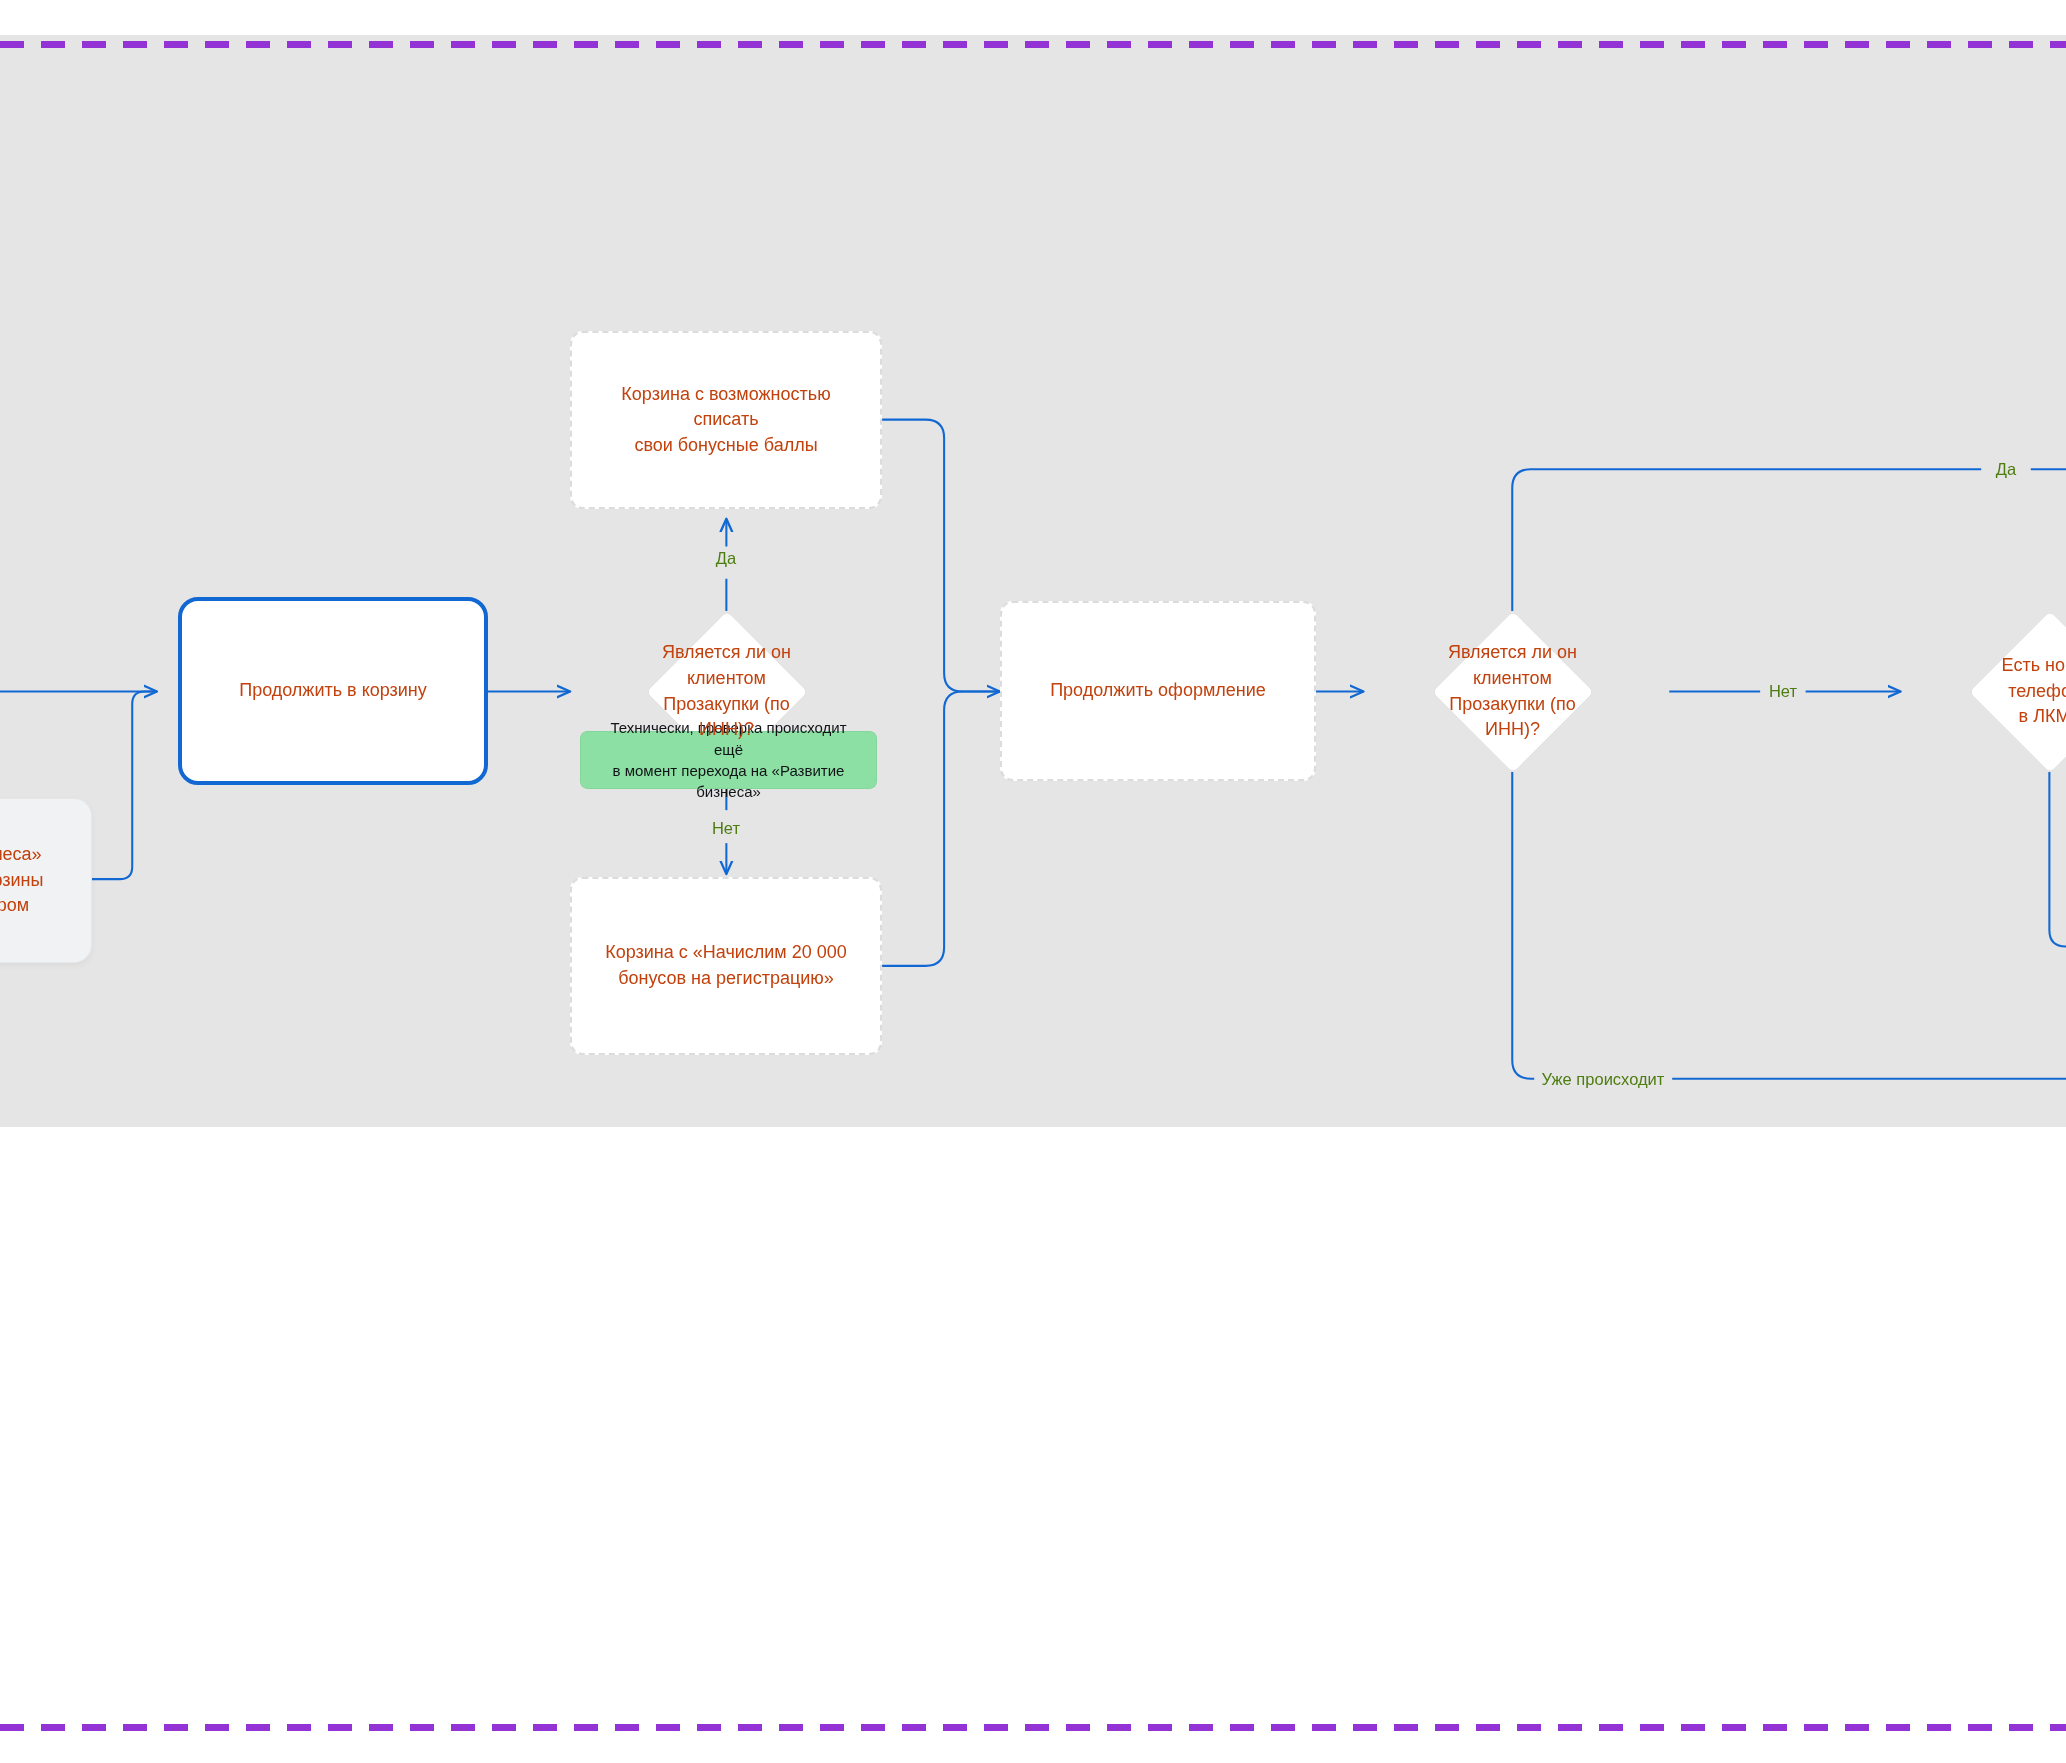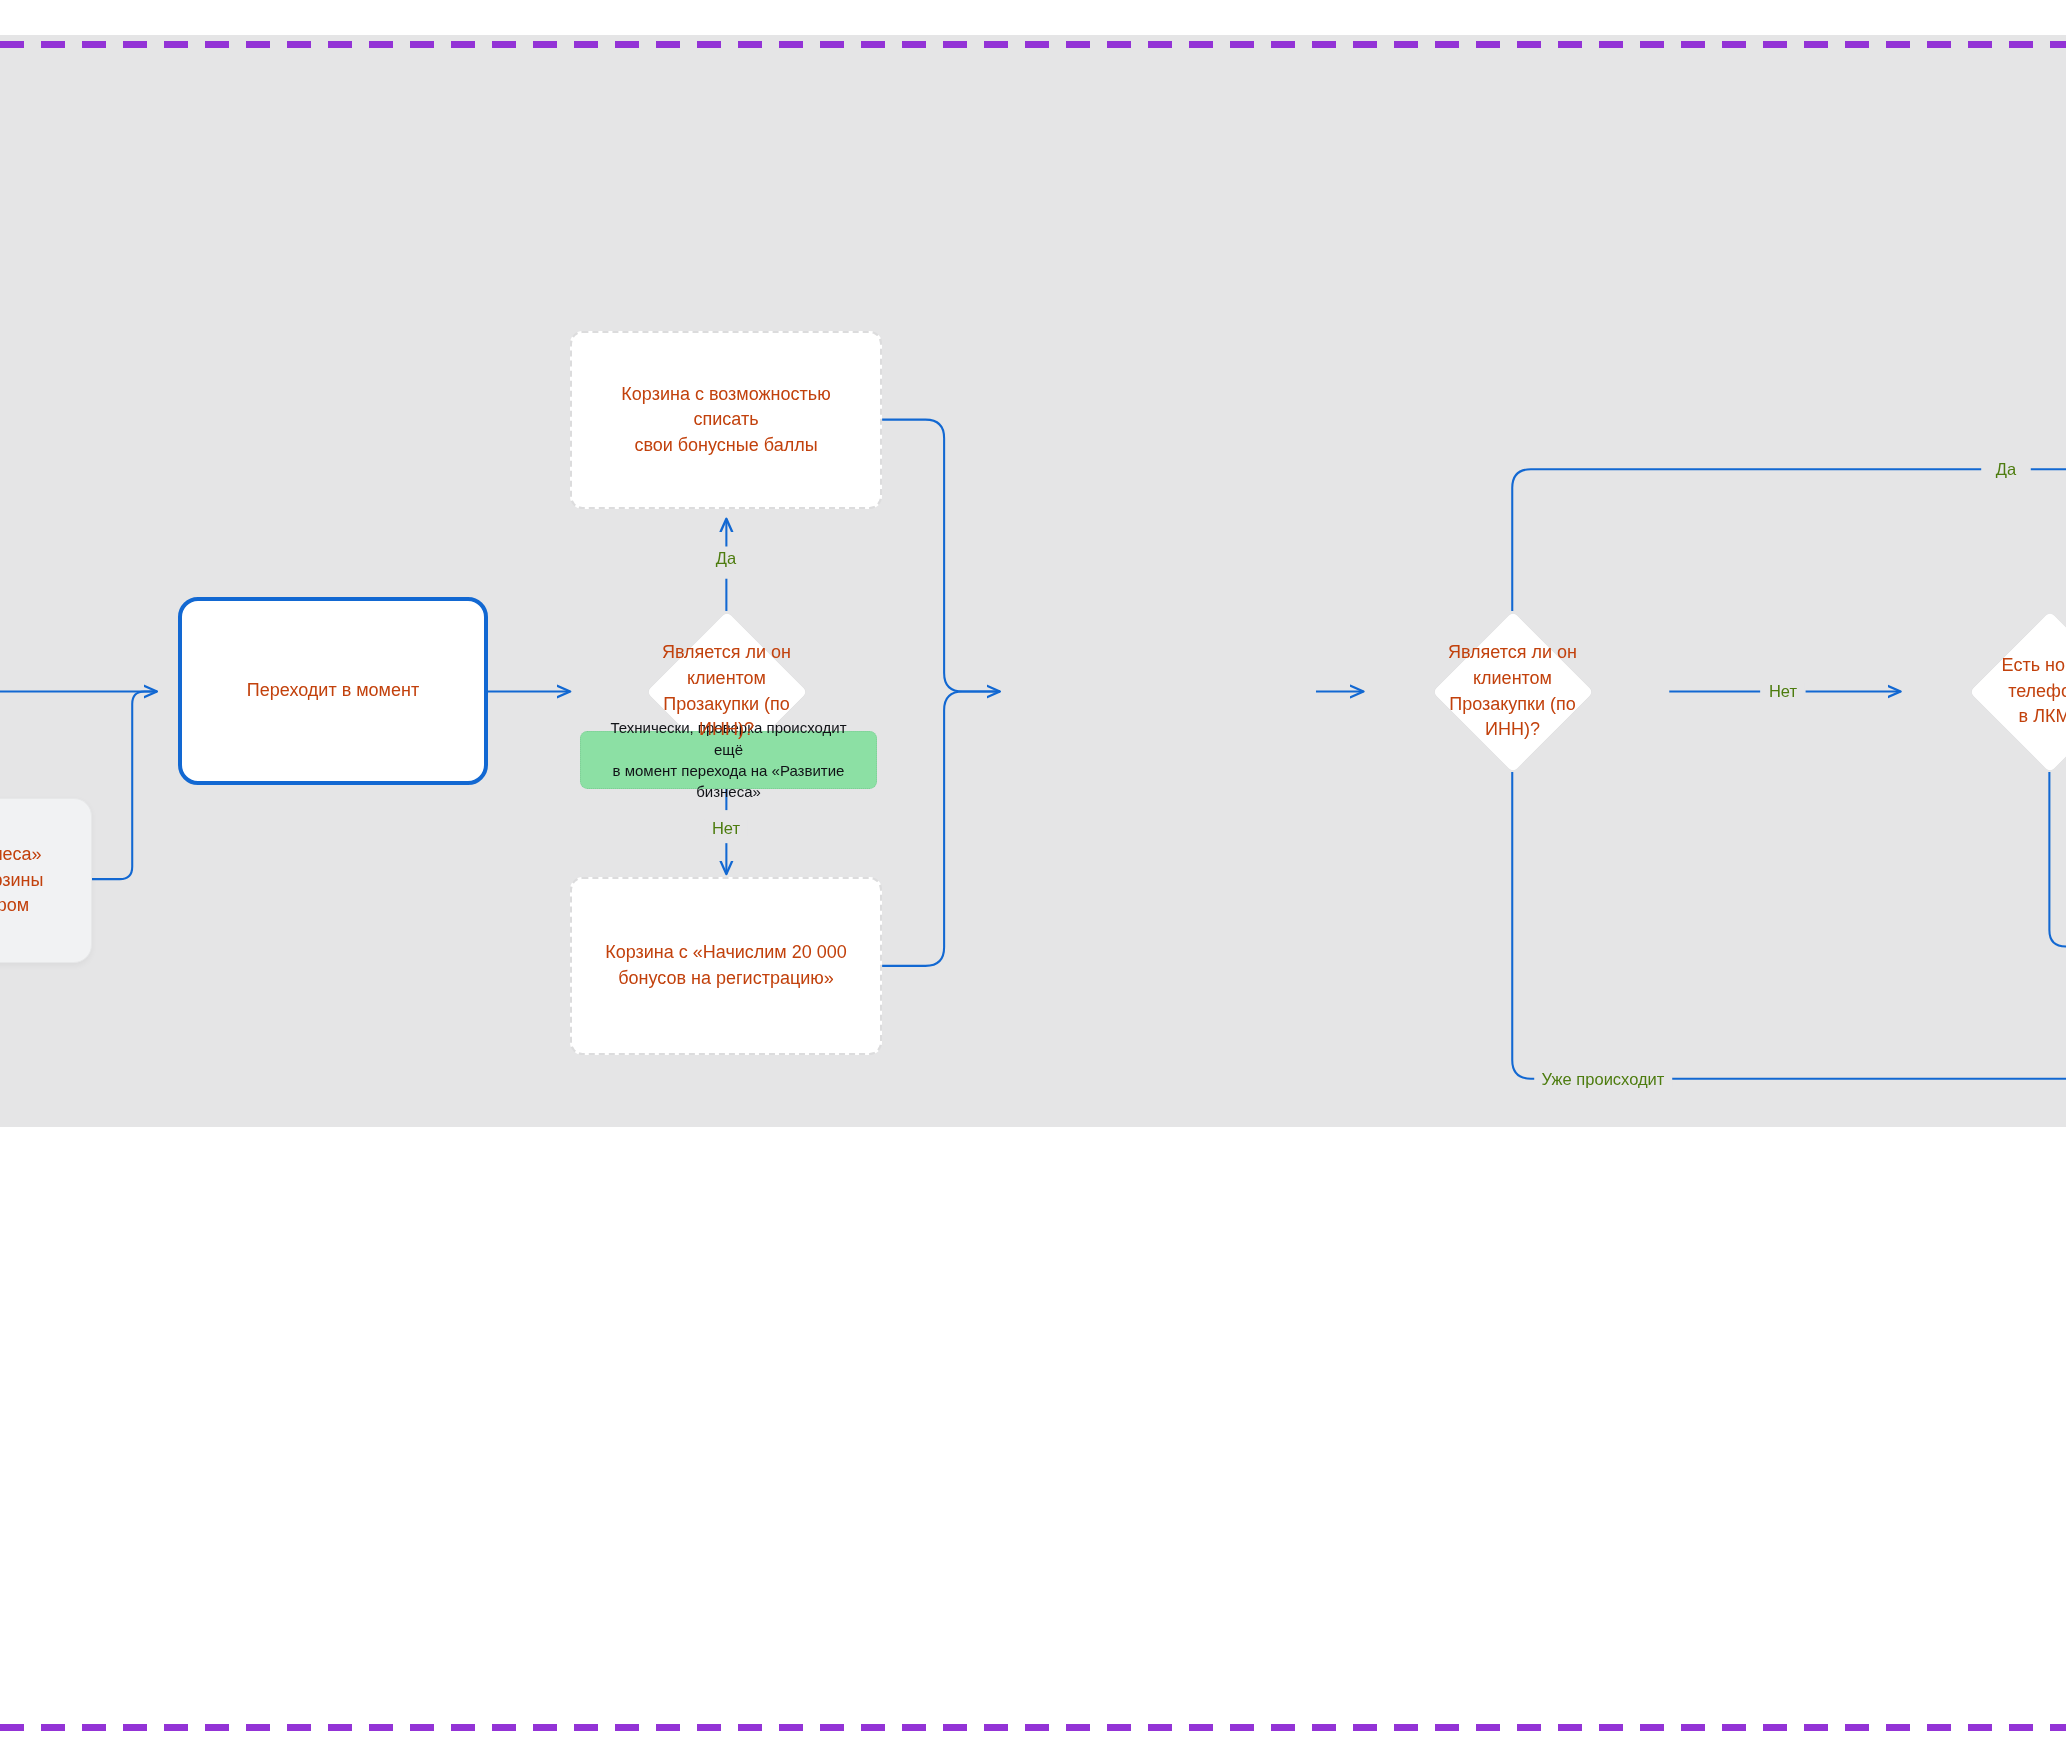--- a/index.html
+++ b/index.html
@@ -204,21 +204,21 @@
     </g>
   </svg>
 
   <div class="node node-grey" style="left:-66px; top:798px; width:158px; height:165px;">
     <span class="label">знеса»
 орзины
 ром</span>
   </div>
 
   <div class="node node-blue" style="left:178px; top:597px; width:310px; height:188px;">
-    <span class="label">Переходит в момент</span>
+    <span class="label">Продолжить в корзину</span>
   </div>
 
   <div class="node node-dashed" style="left:570px; top:331px; width:312px; height:178px;">
     <span class="label">Корзина с возможностью списать
 свои бонусные баллы</span>
   </div>
 
   <div class="node node-dashed" style="left:570px; top:877px; width:312px; height:178px;">
     <span class="label">Корзина с «Начислим 20 000
 бонусов на регистрацию»</span>
@@ -228,20 +228,23 @@
     <span class="dia-shape"></span>
     <span class="label">Является ли он клиентом
 Прозакупки (по ИНН)?</span>
   </div>
 
   <div class="node node-note" style="left:580px; top:731px; width:297px; height:58px;">
     <span class="label">Технически, проверка происходит ещё
 в момент перехода на «Развитие бизнеса»</span>
   </div>
 
+  <div class="node node-dashed" style="left:1000px; top:601px; width:316px; height:180px;">
+    <span class="label">Продолжить оформление</span>
+  </div>
 
   <div class="node node-diamond" style="left:1432px; top:611px; width:161px; height:161px;">
     <span class="dia-shape"></span>
     <span class="label">Является ли он клиентом
 Прозакупки (по ИНН)?</span>
   </div>
 
   <div class="node node-diamond" style="left:1969px; top:611px; width:161px; height:161px;">
     <span class="dia-shape"></span>
     <span class="label">Есть номер телефона

